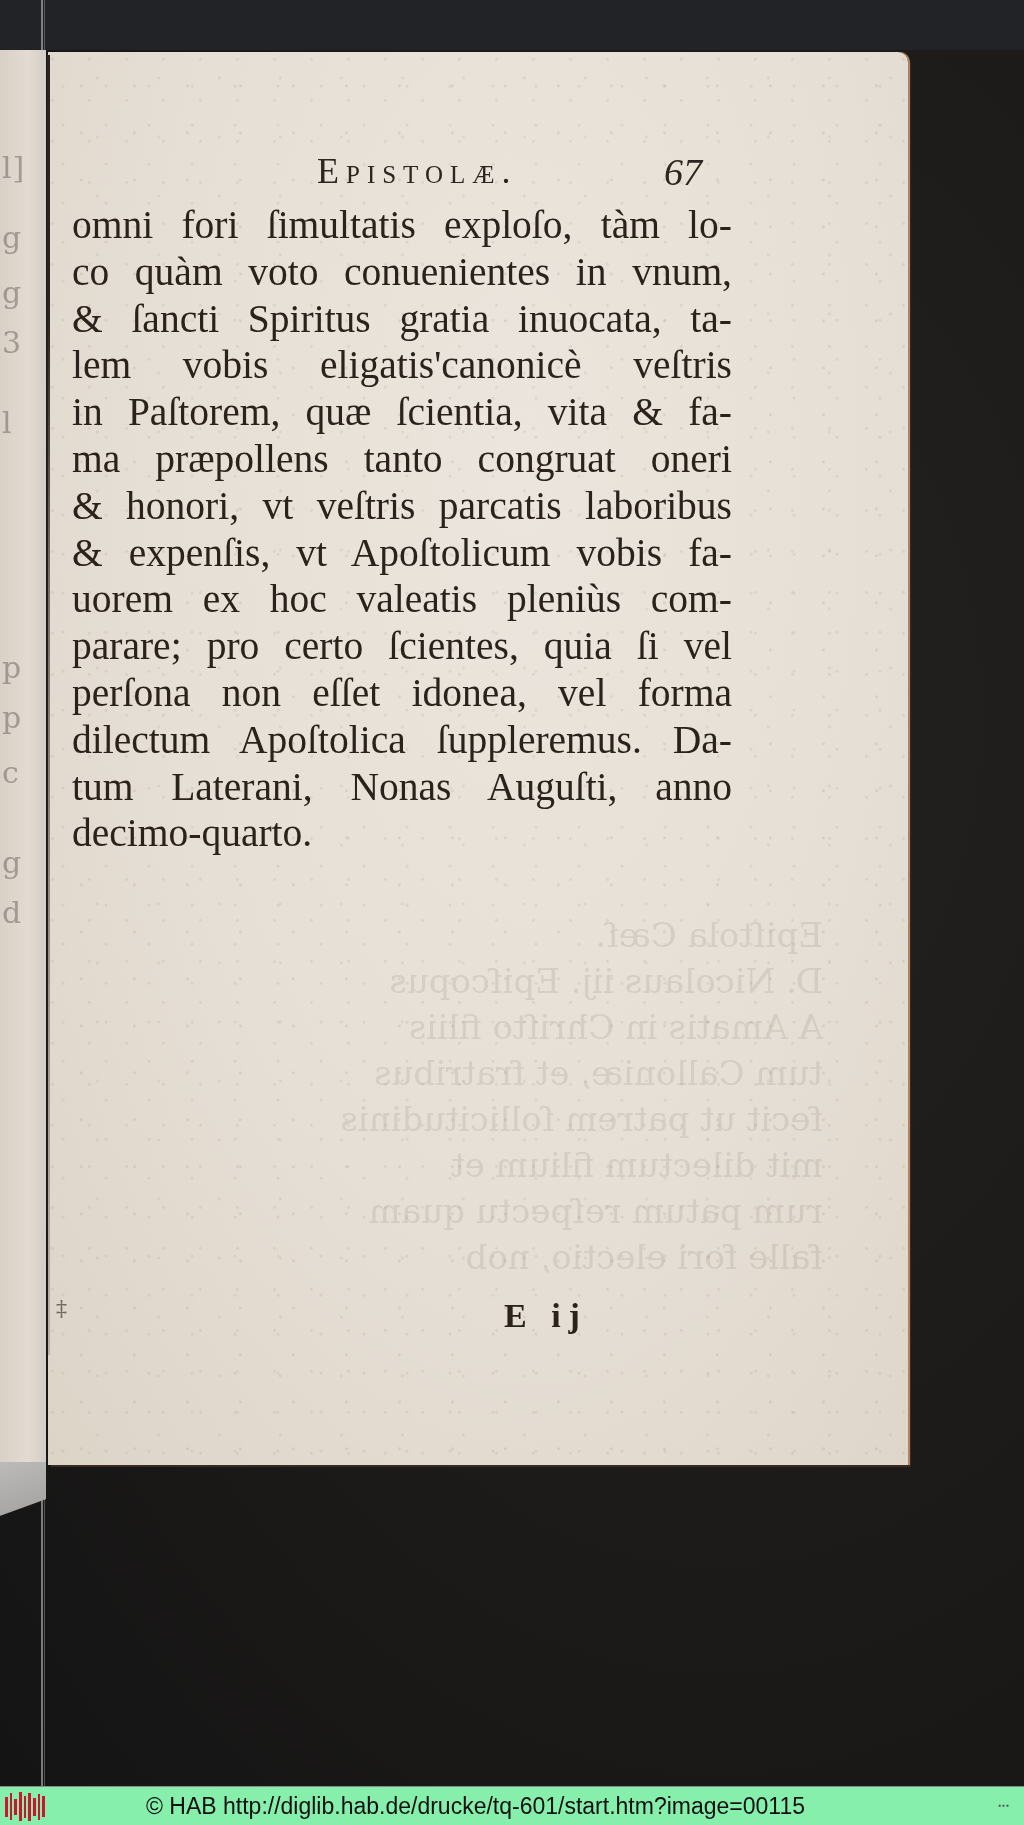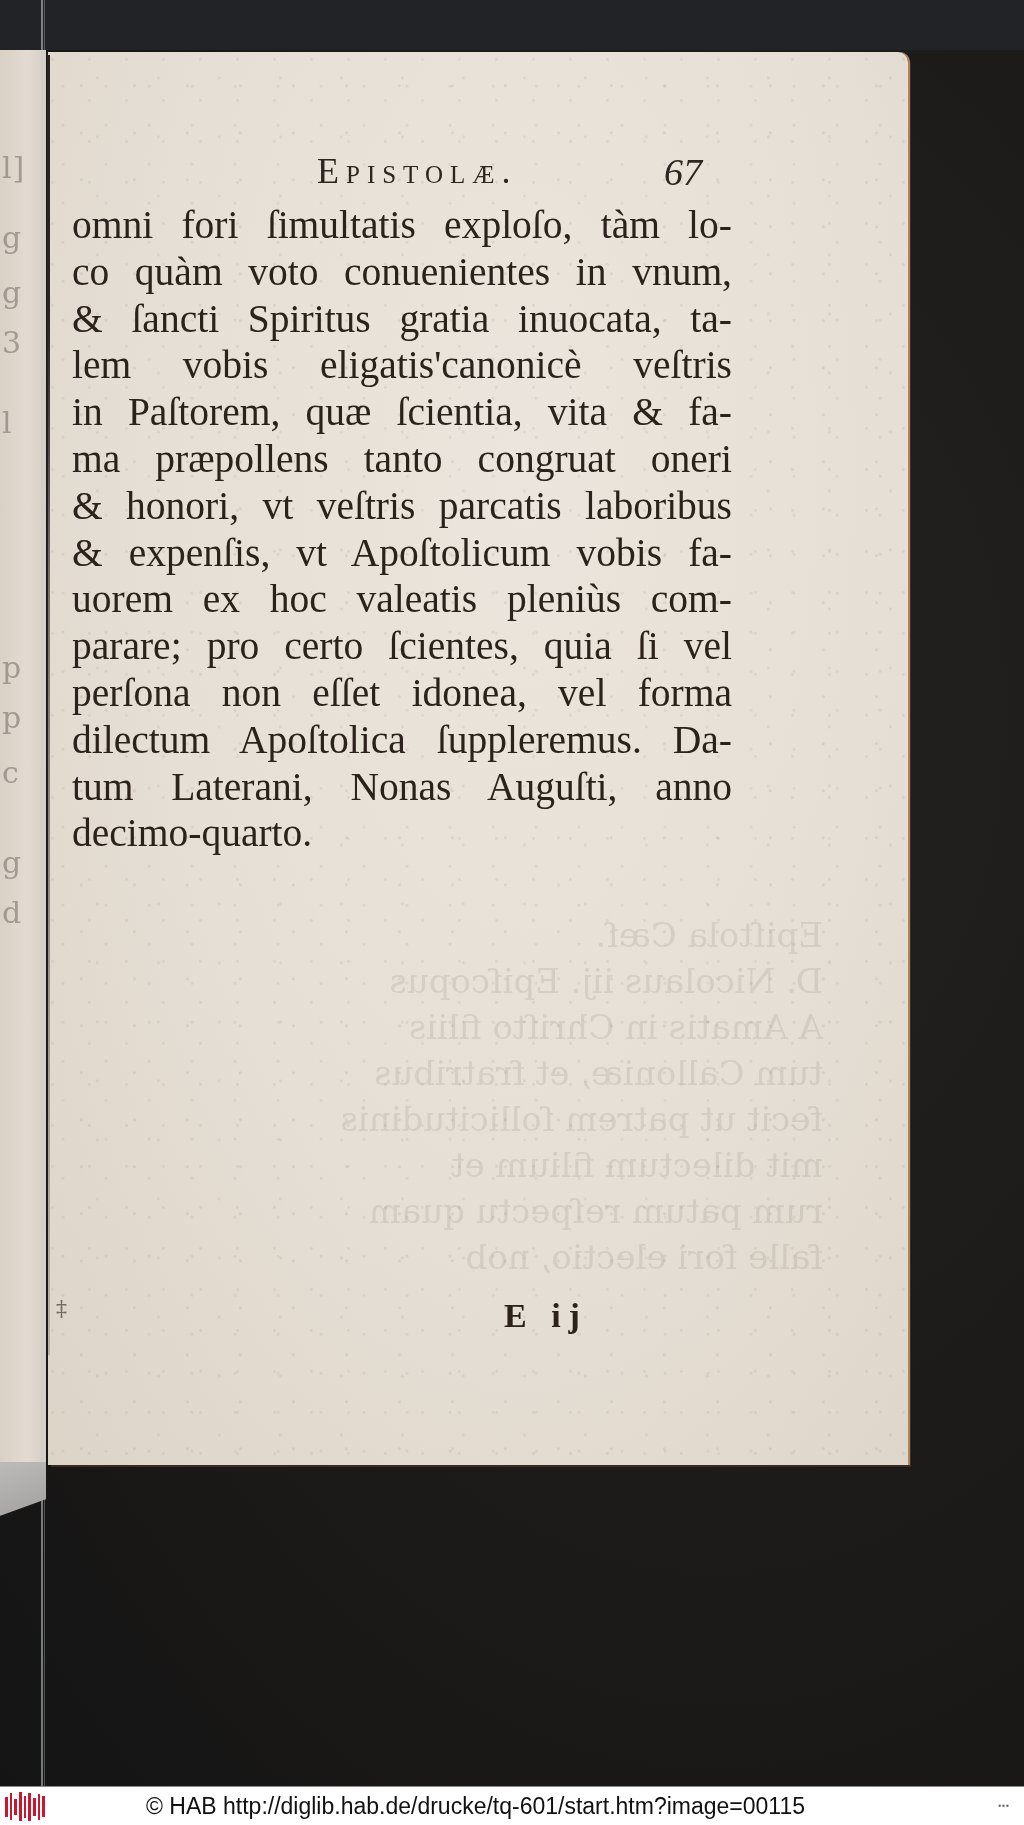--- a/index.html
+++ b/index.html
@@ -162,21 +162,21 @@
       left: 8px; top: 1244px;
       font-size: 22px;
       color: rgba(70,60,50,0.7);
     }
 
     
     .caption-bar {
       position: absolute;
       left: 0; top: 1786px;
       width: 1024px; height: 39px;
-      background: #ffffff;
+      background: #86efac;
       border-top: 1px solid #8a8a8a;
     }
     .hab-logo {
       position: absolute;
       left: 5px; top: 5px;
       width: 40px; height: 29px;
       display: flex;
       gap: 2px;
       align-items: center;
     }

